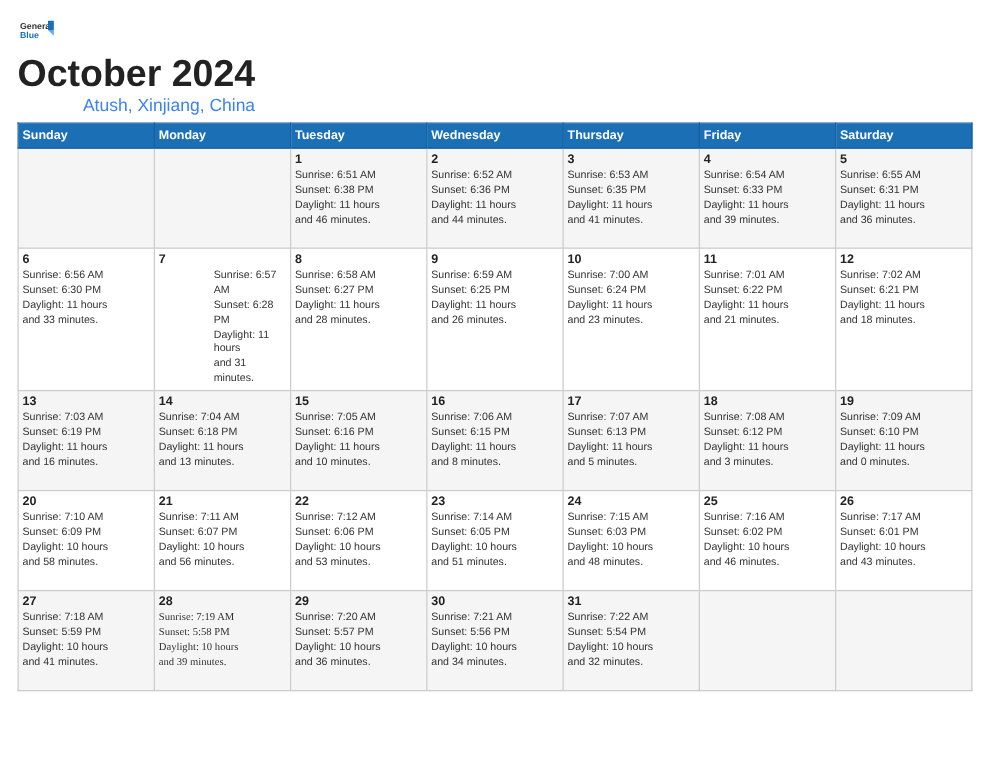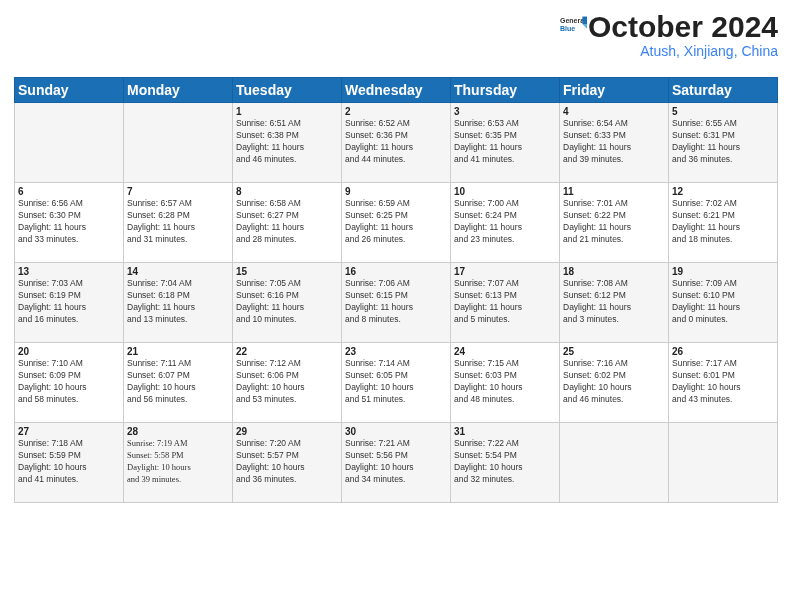--- a/index.html
+++ b/index.html
@@ -13,21 +13,22 @@
     .page {
       width: 792px;
       height: 612px;
       background: #fff;
       padding: 10px 14px;
     }
     .header {
       display: flex;
       justify-content: flex-end;
       align-items: flex-start;
-      margin-bottom: 18px;
+      margin-bottom: 6px;
+      flex-direction: column;
     }
     .logo {
       display: flex;
       align-items: center;
       gap: 0px;
     }
     .logo-icon {
       width: 28px;
       height: 28px;
       margin-left: 2px;
@@ -47,21 +48,21 @@
       color: #3b82f6;
     }
     table {
       width: 100%;
       border-collapse: collapse;
       table-layout: fixed;
     }
     thead tr th {
       background: #1a6fb5;
       color: #fff;
-      font-size: 14px;
+      font-size: 10px;
       font-weight: bold;
       padding: 4px 3px;
       text-align: left;
       border: 1px solid #1560a0;
     }
     tbody tr td {
       border: 1px solid #ccc;
       vertical-align: top;
       padding: 3px 3px;
       font-size: 9px;
@@ -166,21 +167,21 @@
         <tr>
           <td>
             <span class="day-num">6</span>
             <div class="day-info" style="white-space: pre-line;">Sunrise: 6:56 AM
 Sunset: 6:30 PM
 Daylight: 11 hours
 and 33 minutes.</div>
           </td>
           <td>
             <span class="day-num">7</span>
-            <div class="day-info" style="white-space: pre-line;">Sunrise: 6:57 AM
+            <div class="day-info" style="white-space: pre-line; margin-left: 44px;">Sunrise: 6:57 AM
 Sunset: 6:28 PM
 Daylight: 11 hours
 and 31 minutes.</div>
           </td>
           <td>
             <span class="day-num">8</span>
             <div class="day-info" style="white-space: pre-line;">Sunrise: 6:58 AM
 Sunset: 6:27 PM
 Daylight: 11 hours
 and 28 minutes.</div>

